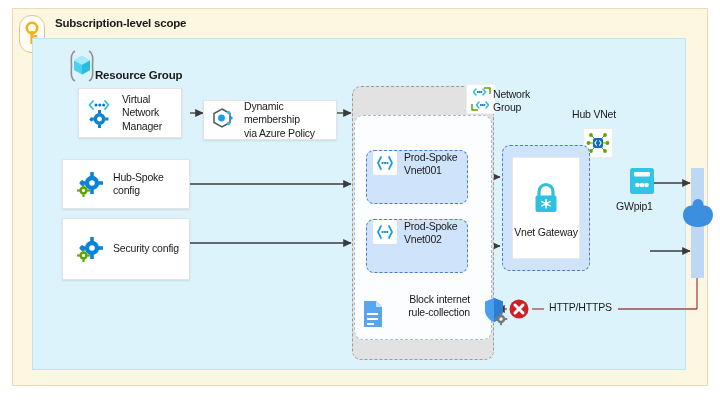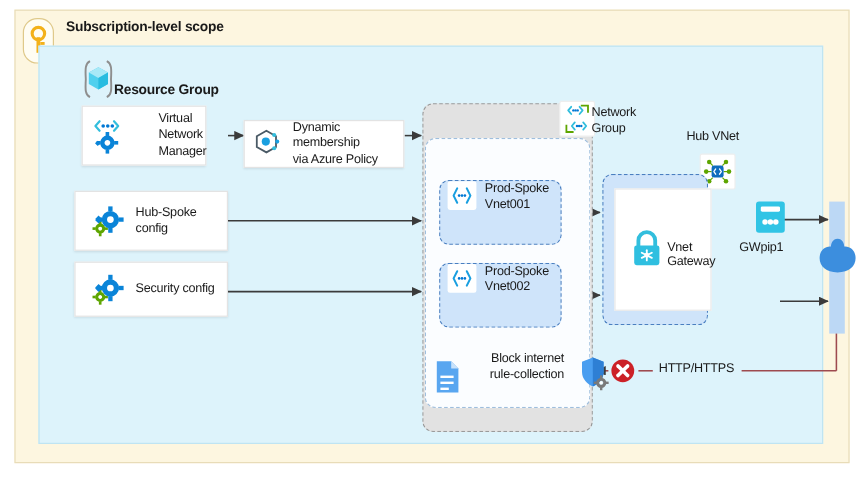--- a/index.html
+++ b/index.html
@@ -67,21 +67,21 @@
   .spoke .slbl{font-size:10.5px;color:#1a1a1a;line-height:1.25;margin-left:7px;letter-spacing:-.2px;}
 
   
   .hub-box{
     position:absolute;left:502px;top:145px;width:86px;height:124px;
     background:#cfe4fa;border:1px dashed #4a7fc0;border-radius:8px;
   }
   .hub-gw{
     position:absolute;left:512px;top:157px;width:66px;height:100px;
     background:#ffffff;border:1px solid #e8e8e8;
-    display:flex;flex-direction:row;align-items:center;justify-content:center;padding-left:13px;
+    display:flex;flex-direction:column;align-items:center;justify-content:center;
   }
   .hub-gw .glbl{font-size:10.5px;color:#1a1a1a;margin-top:7px;letter-spacing:-.2px;}
   .hub-label{position:absolute;left:572px;top:108px;font-size:10.5px;color:#1a1a1a;letter-spacing:-.2px;}
   .hub-icon{position:absolute;left:583px;top:128px;width:28px;height:28px;
     background:#fff;border:1px solid #eee;border-radius:2px;}
 
   
   .pip{position:absolute;width:52px;text-align:left;}
   .pip .plbl{font-size:10.5px;color:#1a1a1a;margin-top:2px;letter-spacing:-.2px;}
 
@@ -160,21 +160,21 @@
     <line x1="650" y1="183" x2="690" y2="183" stroke="#3b3b3b" stroke-width="1.3" marker-end="url(#ar)"></line>
 
     <line x1="650" y1="251" x2="690" y2="251" stroke="#3b3b3b" stroke-width="1.3" marker-end="url(#ar)"></line>
 
     <line x1="697" y1="309" x2="618" y2="309" stroke="#9e4a4f" stroke-width="1.3"></line>
     <line x1="544" y1="309" x2="532" y2="309" stroke="#9e4a4f" stroke-width="1.3"></line>
     <line x1="507" y1="309" x2="497" y2="309" stroke="#9e4a4f" stroke-width="1.3" marker-end="url(#arL)"></line>
     <line x1="697" y1="180" x2="697" y2="309" stroke="#9e4a4f" stroke-width="1.3"></line>
   </svg>
 
-  <div class="card" style="left:68px;top:88px;width:104px;height:50px;gap:20px;">
+  <div class="card" style="left:78px;top:88px;width:104px;height:50px;">
     <span class="ico" style="margin-left:7px;width:28px;height:30px;">
       <svg width="28" height="30" viewBox="0 0 28 30">
         <path d="M7 3 L3.5 7 L7 11" fill="none" stroke="#32bedd" stroke-width="1.8" stroke-linecap="round" stroke-linejoin="round"></path>
         <path d="M19 3 L22.5 7 L19 11" fill="none" stroke="#32bedd" stroke-width="1.8" stroke-linecap="round" stroke-linejoin="round"></path>
         <circle cx="10" cy="7" r="1.5" fill="#0078d4"></circle>
           <circle cx="13.8" cy="7" r="1.5" fill="#0078d4"></circle>
           <circle cx="17.6" cy="7" r="1.5" fill="#0078d4"></circle>
         <g transform="translate(13.5,21)">
           <circle r="4.2" fill="none" stroke="#0a84d8" stroke-width="3.6"></circle>
           <g fill="#0a84d8">
@@ -236,21 +236,21 @@
           <circle r="2.1" fill="#ffffff"></circle>
         </g>
       </svg>
     </span>
     <span class="lbl" style="margin-left:8px;">
       <span>Hub-Spoke</span><br>
       <span>config</span>
     </span>
   </div>
 
-  <div class="card" style="left:62px;top:218px;width:128px;height:46px;">
+  <div class="card" style="left:62px;top:218px;width:128px;height:62px;">
     <span class="ico" style="margin-left:12px;width:30px;height:30px;">
       <svg width="30" height="30" viewBox="0 0 30 30">
         <g transform="translate(8.5,21.5)">
           <circle r="2.9" fill="none" stroke="#5ea500" stroke-width="2.6"></circle>
           <g fill="#5ea500">
             <rect x="-1.1" y="-6.4" width="2.2" height="2.6"></rect>
               <rect x="-1.1" y="3.8" width="2.2" height="2.6"></rect>
             <rect x="-6.4" y="-1.1" width="2.6" height="2.2"></rect>
               <rect x="3.8" y="-1.1" width="2.6" height="2.2"></rect>
           </g>

